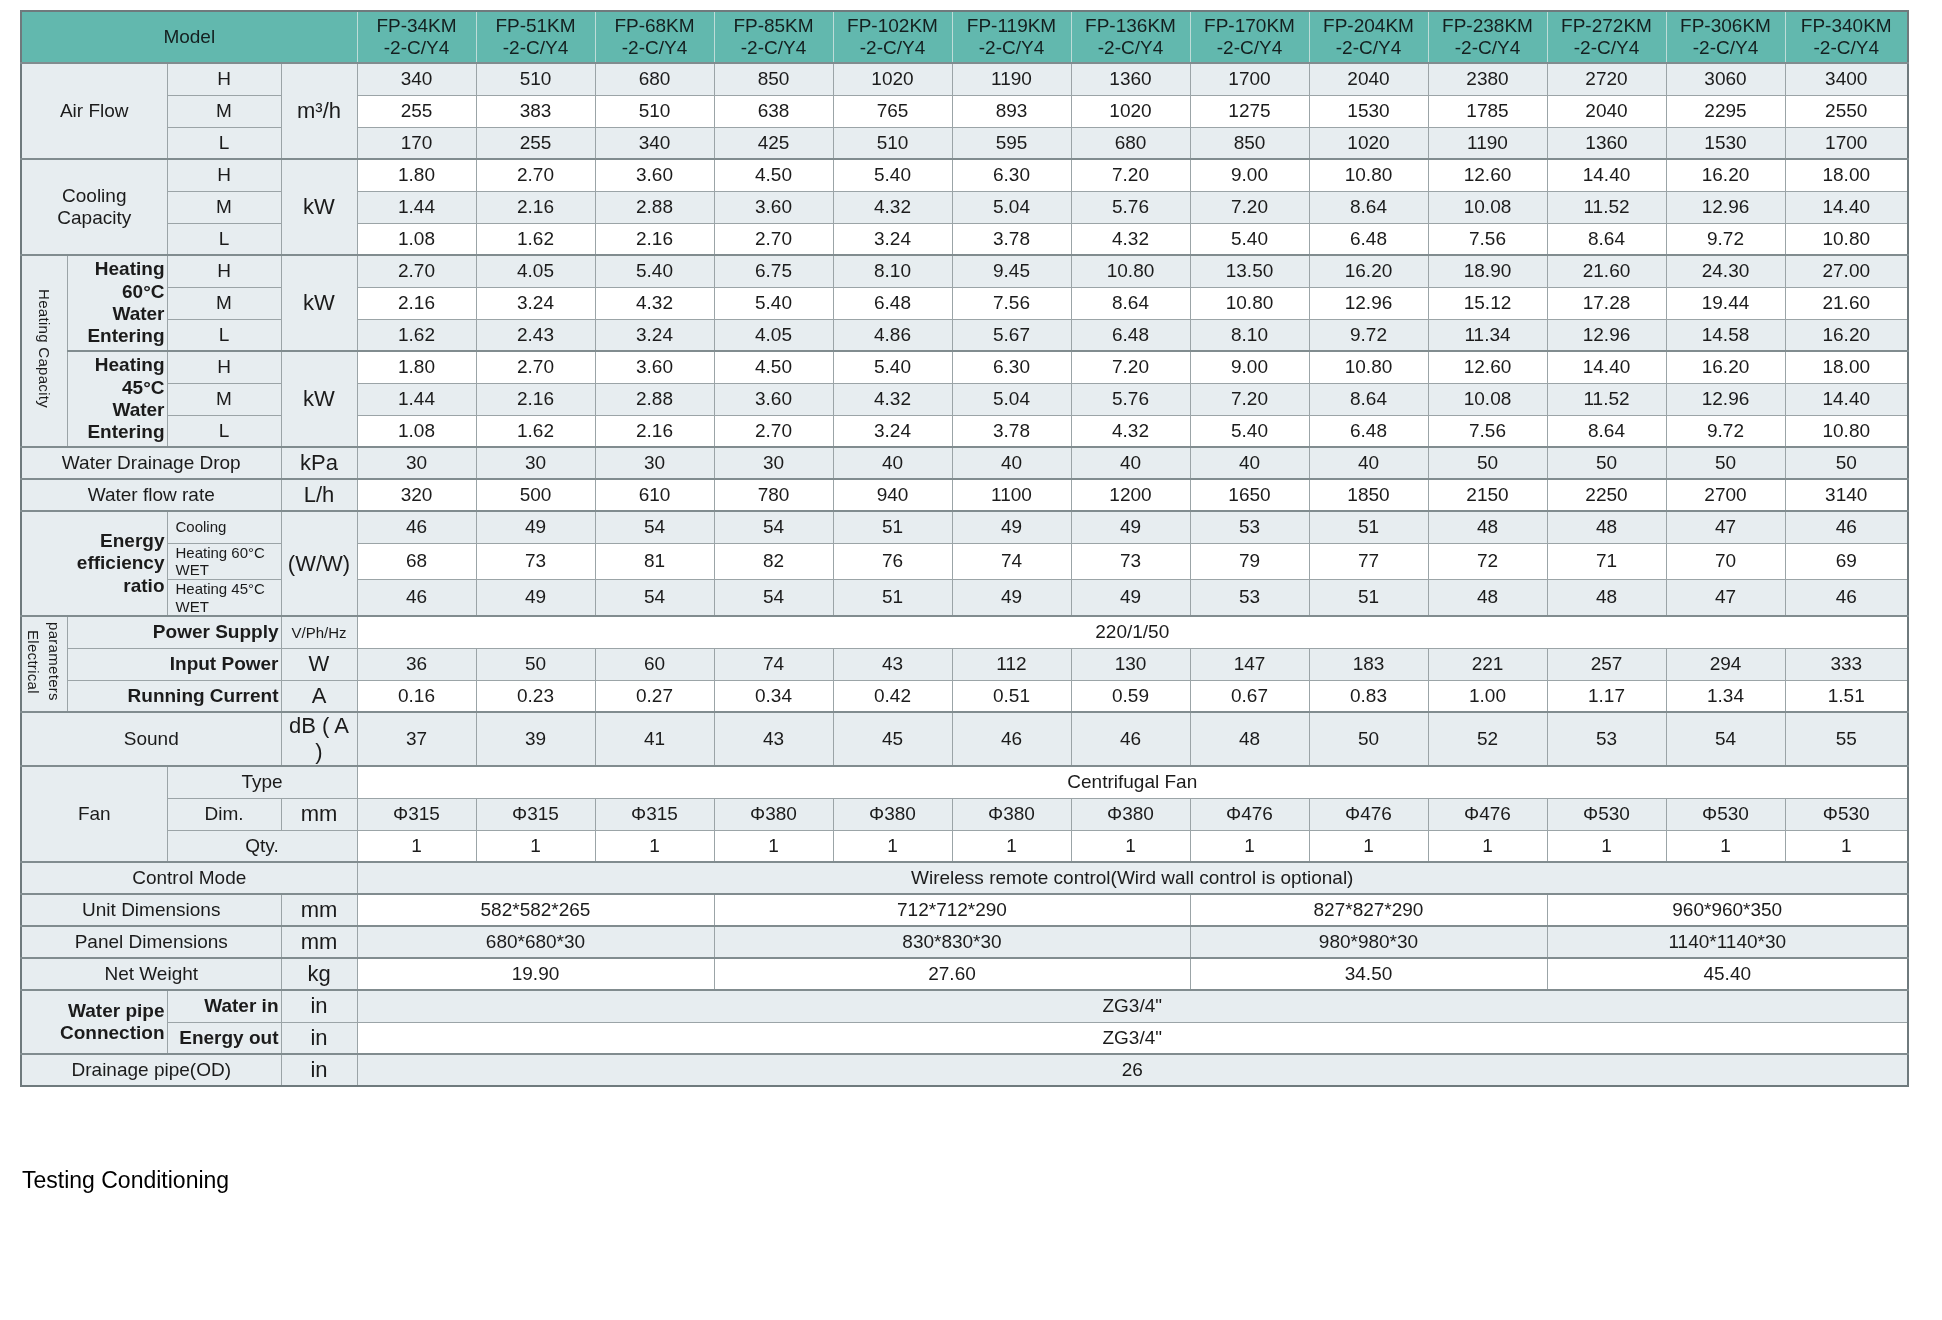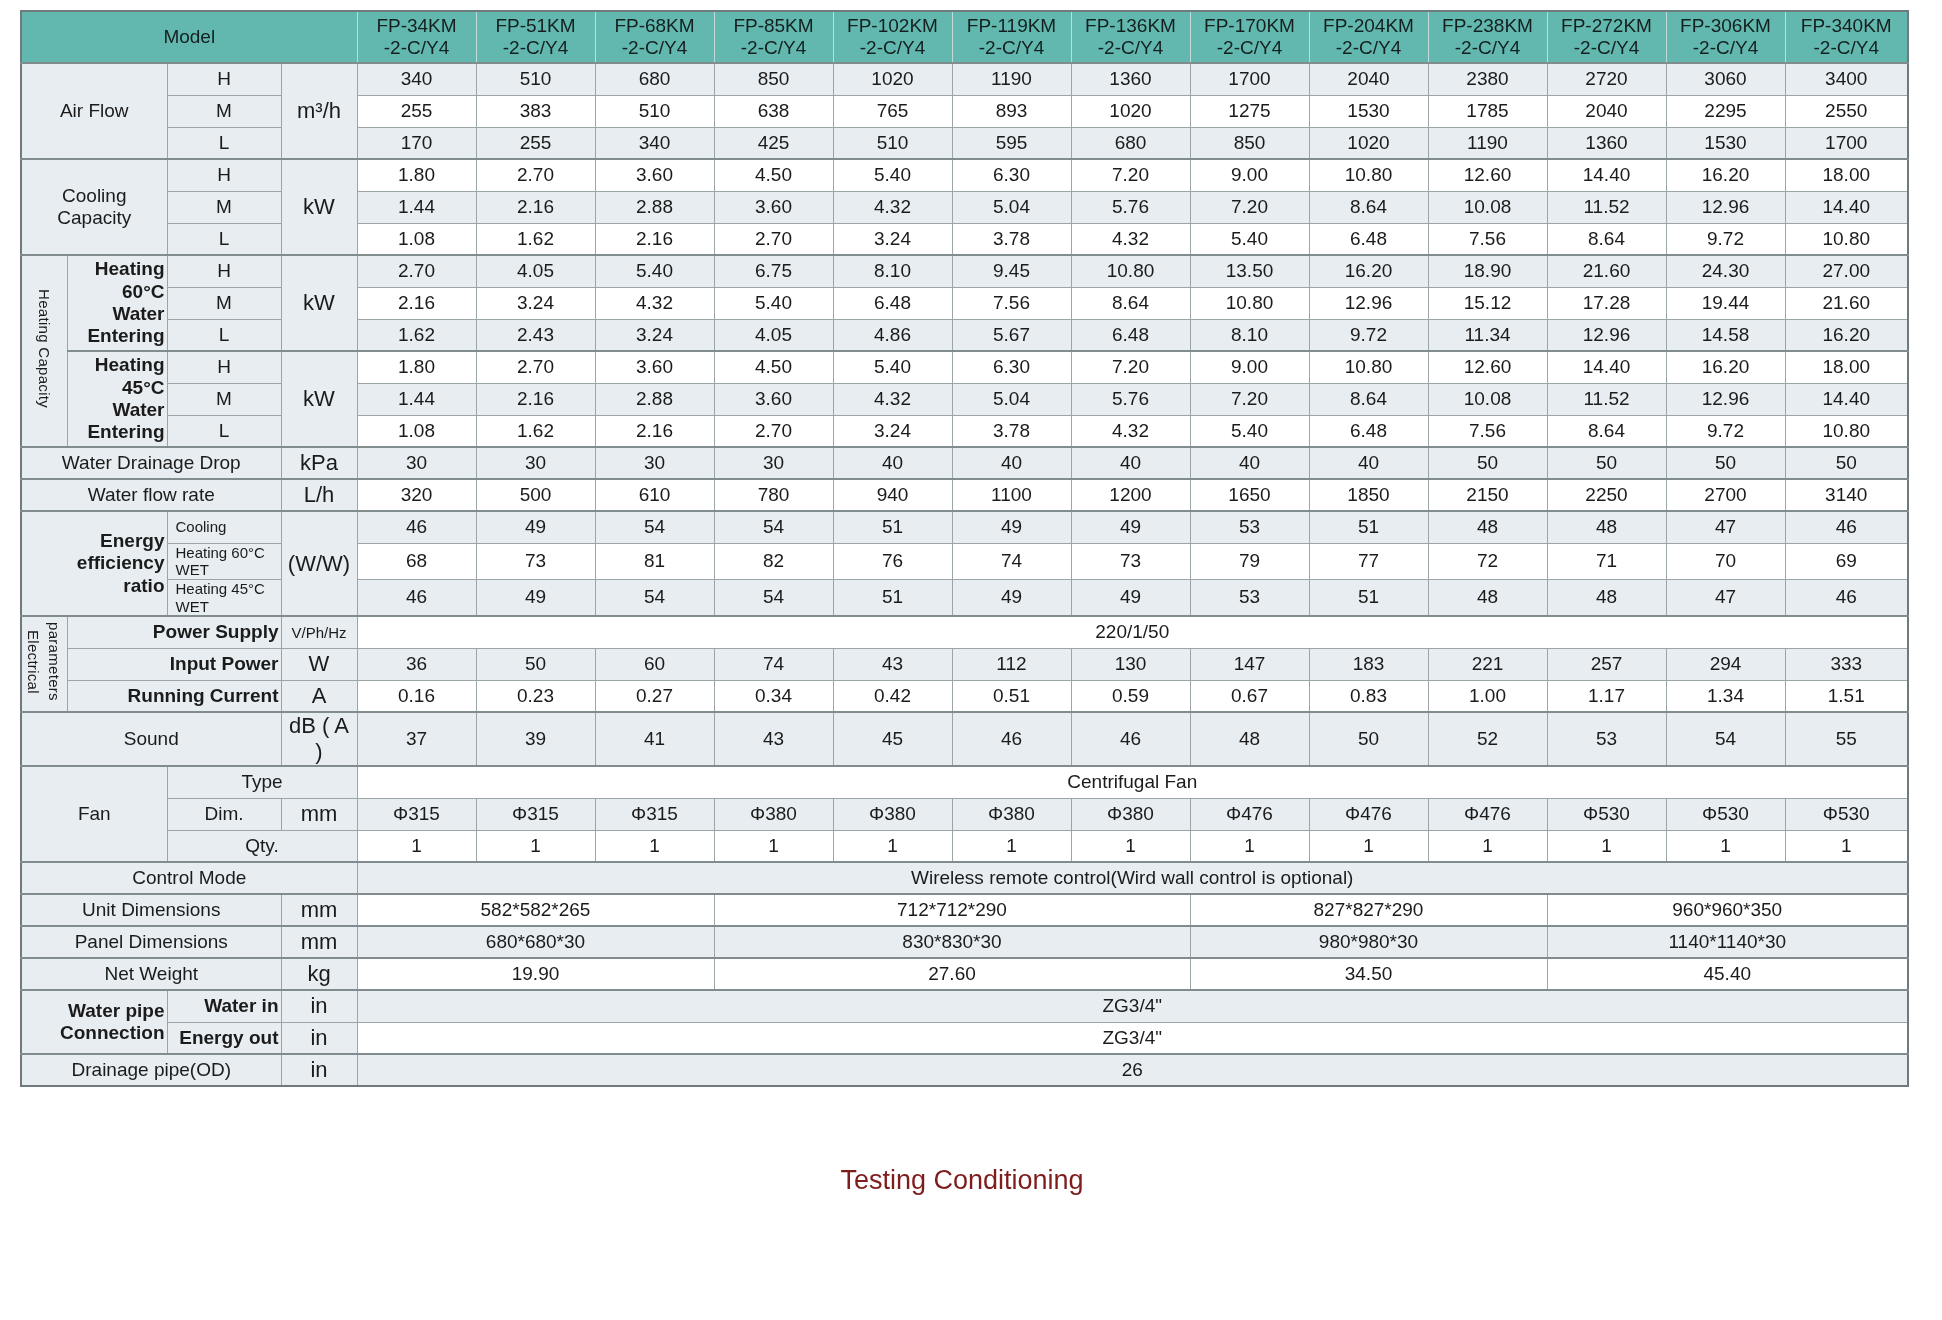--- a/index.html
+++ b/index.html
@@ -48,21 +48,21 @@
   .vtext{
     display:inline-block;
     writing-mode:vertical-lr;
     white-space:pre-line;
     font-size:15px;line-height:21px;
     letter-spacing:0.3px;
   }
   tbody tr.sec td{border-top-width:2px;border-top-color:var(--border-dark);}
   .footer{
     position:absolute;left:22px;top:1163px;width:1880px;
-    font-size:27px;line-height:34px;color:#7f1d1d;text-align:center;
+    font-size:23px;line-height:34px;color:#000000;
   }
 </style>
 </head>
 <body>
 
 <div class="page">
   <table class="spec">
     <colgroup>
       <col style="width:46px">
         <col style="width:100px">

